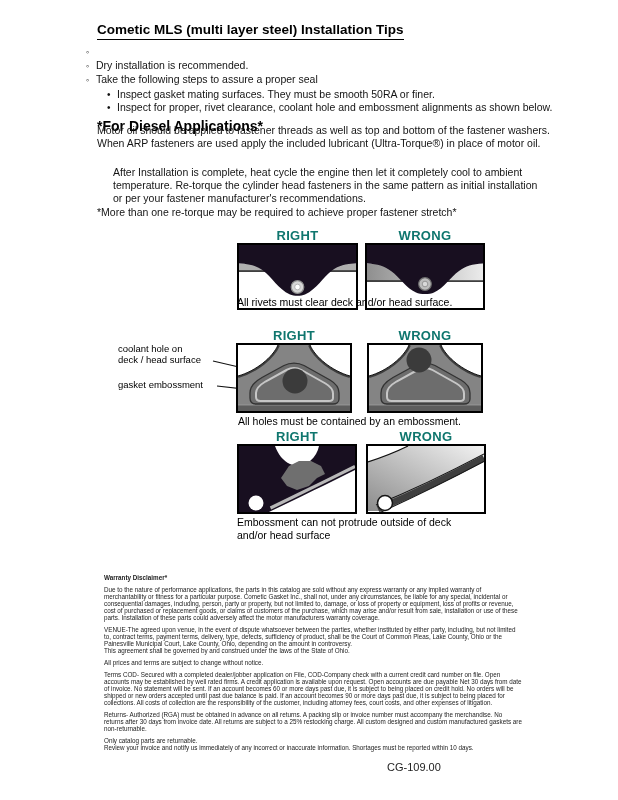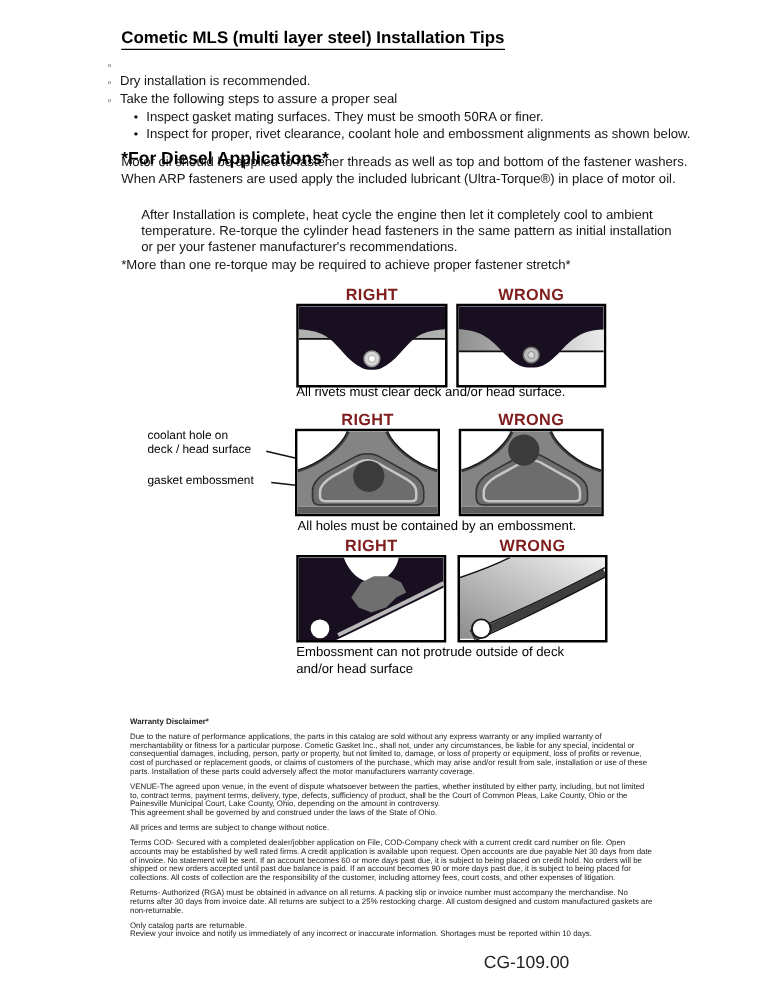--- a/index.html
+++ b/index.html
@@ -17,33 +17,33 @@
   .bullets{left:86px;top:45px;width:470px;font-size:10.5px;line-height:13.2px;}
   .b-row{display:flex;}
   .b-row.sub{margin-left:21px;}
   .b-mark{width:10px;flex:0 0 10px;font-size:9px;padding-top:1px;color:#111;}
   .b-row.sub .b-mark{font-size:10px;padding-top:0;}
   
   .diesel-h{left:97px;top:118px;font-size:14px;font-weight:bold;color:#000;}
   .para{left:97px;width:455px;font-size:10.5px;line-height:13px;white-space:pre-line;}
   .p1{top:124px;} .p2{top:166px;margin-left:16px;} .p3{top:206px;}
   
-  .dg-h{font-size:13px;font-weight:700;letter-spacing:.3px;text-align:center;color:#7f1d1d;}
+  .dg-h{font-size:13px;font-weight:700;letter-spacing:.3px;text-align:center;color:#0f766e;}
   .caption{font-size:10.5px;line-height:12.5px;color:#000;white-space:pre-line;}
   
   .dbox{border:2px solid #000;background:#fff;}
   .dbox svg{display:block;}
   
   .dg-label{font-size:9.5px;line-height:10.5px;text-align:left;white-space:pre-line;color:#000;}
   
   .legal{left:104px;top:574px;width:418px;font-size:6.3px;line-height:7px;color:#222;}
   .legal .lg-h{font-weight:bold;margin:0 0 5px 0;}
   .legal p{margin:0 0 5px 0;white-space:pre-line;}
   
-  .footer{left:387px;top:761px;font-size:14px;color:#222;}
+  .footer{left:387px;top:761px;font-size:11px;color:#222;}
 </style>
 </head>
 <body>
 
 <div class="page">
 
   <h1 class="abs title">Cometic MLS (multi layer steel) Installation Tips</h1>
 
   <div class="abs bullets">
     <div class="b-row">
@@ -99,21 +99,21 @@
       </defs>
       <rect width="116" height="63" fill="#ffffff"></rect>
       <rect x="0" y="19" width="116" height="17" fill="url(#g1w)"></rect>
       <rect x="0" y="35.4" width="116" height="1.4" fill="#111111"></rect>
       <path d="M0,0 H116 V18.5 C105,19 99,21 92,26 C83,32.5 77,43 67,47.5 C62.5,49.5 53.5,49.5 49,47.5 C39,43 33,32.5 24,26 C17,21 11,19 0,18.5 Z" fill="#180f20"></path>
       <circle cx="58" cy="39" r="6.3" fill="#bdbdbd" stroke="#6e6e6e" stroke-width="1.2"></circle>
       <circle cx="58" cy="39" r="2.8" fill="#d9d9d9" stroke="#8a8a8a" stroke-width="0.8"></circle>
     </svg>
   </div>
 
-  <div class="abs caption" style="left:237px;top:308px;">All rivets must clear deck and/or head surface.</div>
+  <div class="abs caption" style="left:237px;top:296px;">All rivets must clear deck and/or head surface.</div>
 
   <div class="abs dg-h" style="left:236px;top:328px;width:116px;">RIGHT</div>
   <div class="abs dg-h" style="left:367px;top:328px;width:116px;">WRONG</div>
 
   <div class="abs dg-label" style="left:118px;top:344px;width:96px;">coolant hole on
 deck / head surface</div>
   <div class="abs dg-label" style="left:118px;top:380px;width:97px;">gasket embossment</div>
 
   <svg class="abs" style="left:210px;top:355px;" width="95" height="40" viewBox="0 0 95 40">
     <line x1="3" y1="6" x2="80" y2="24" stroke="#111111" stroke-width="1.1"></line>

